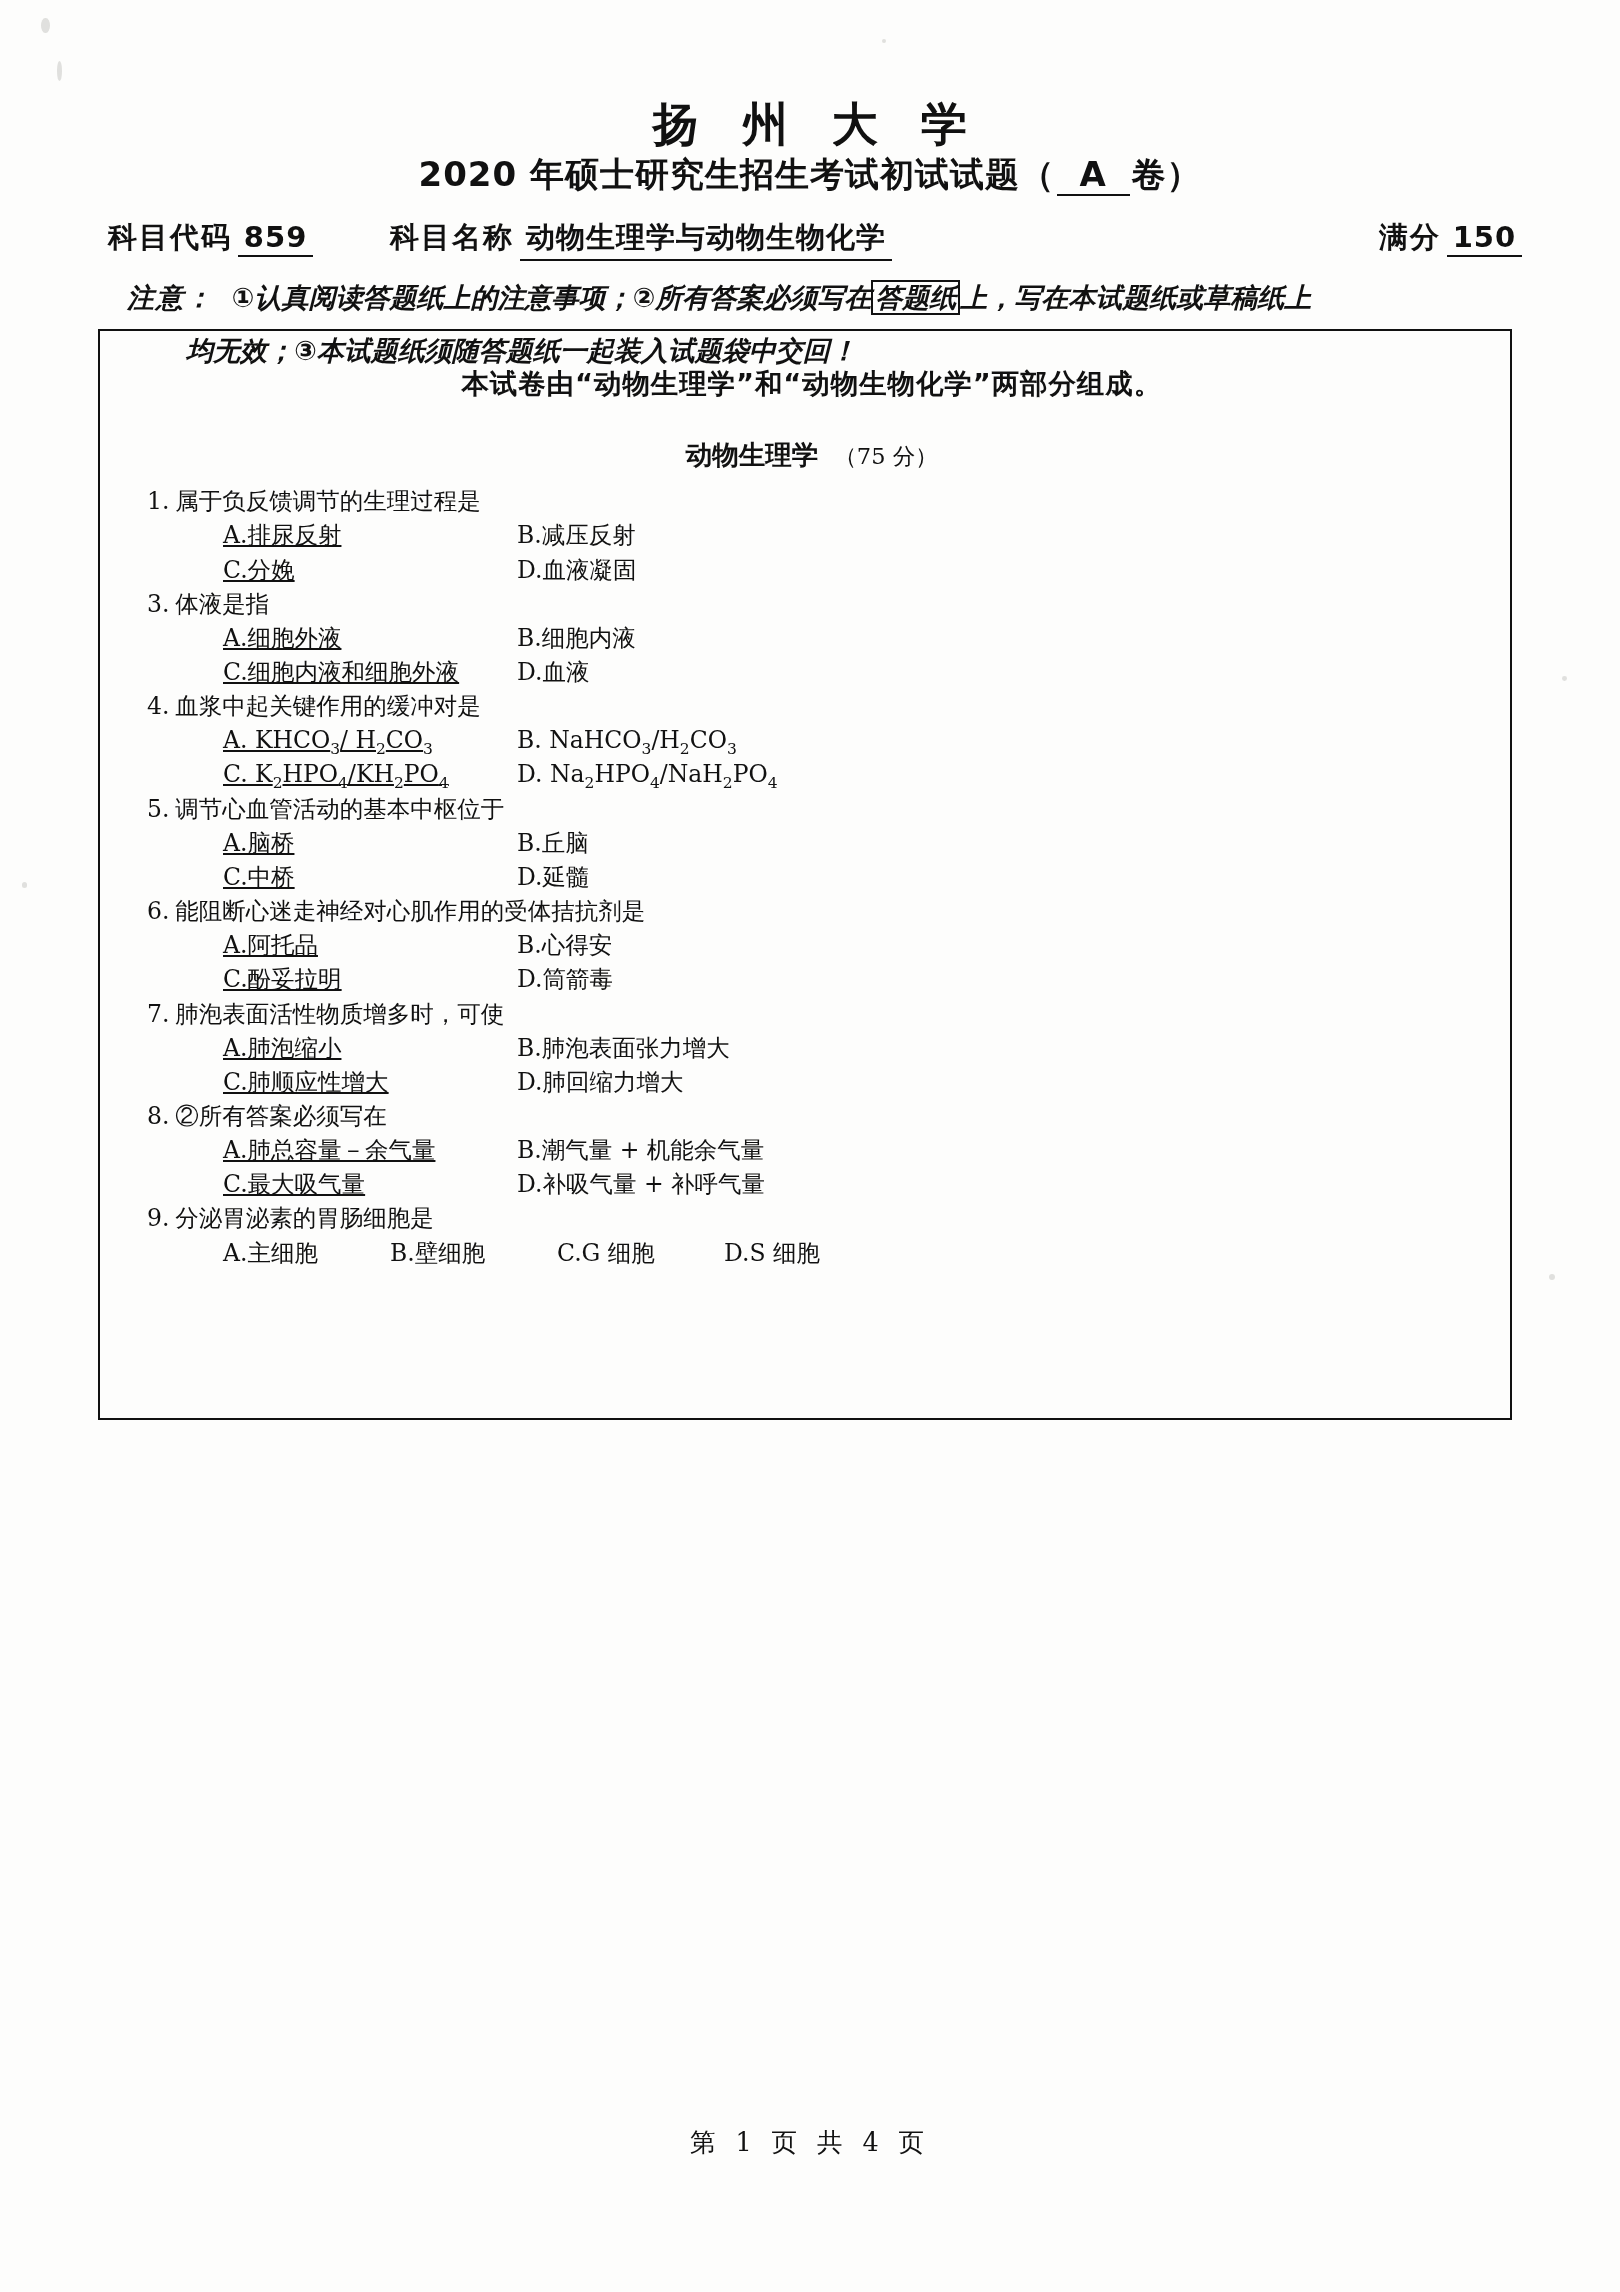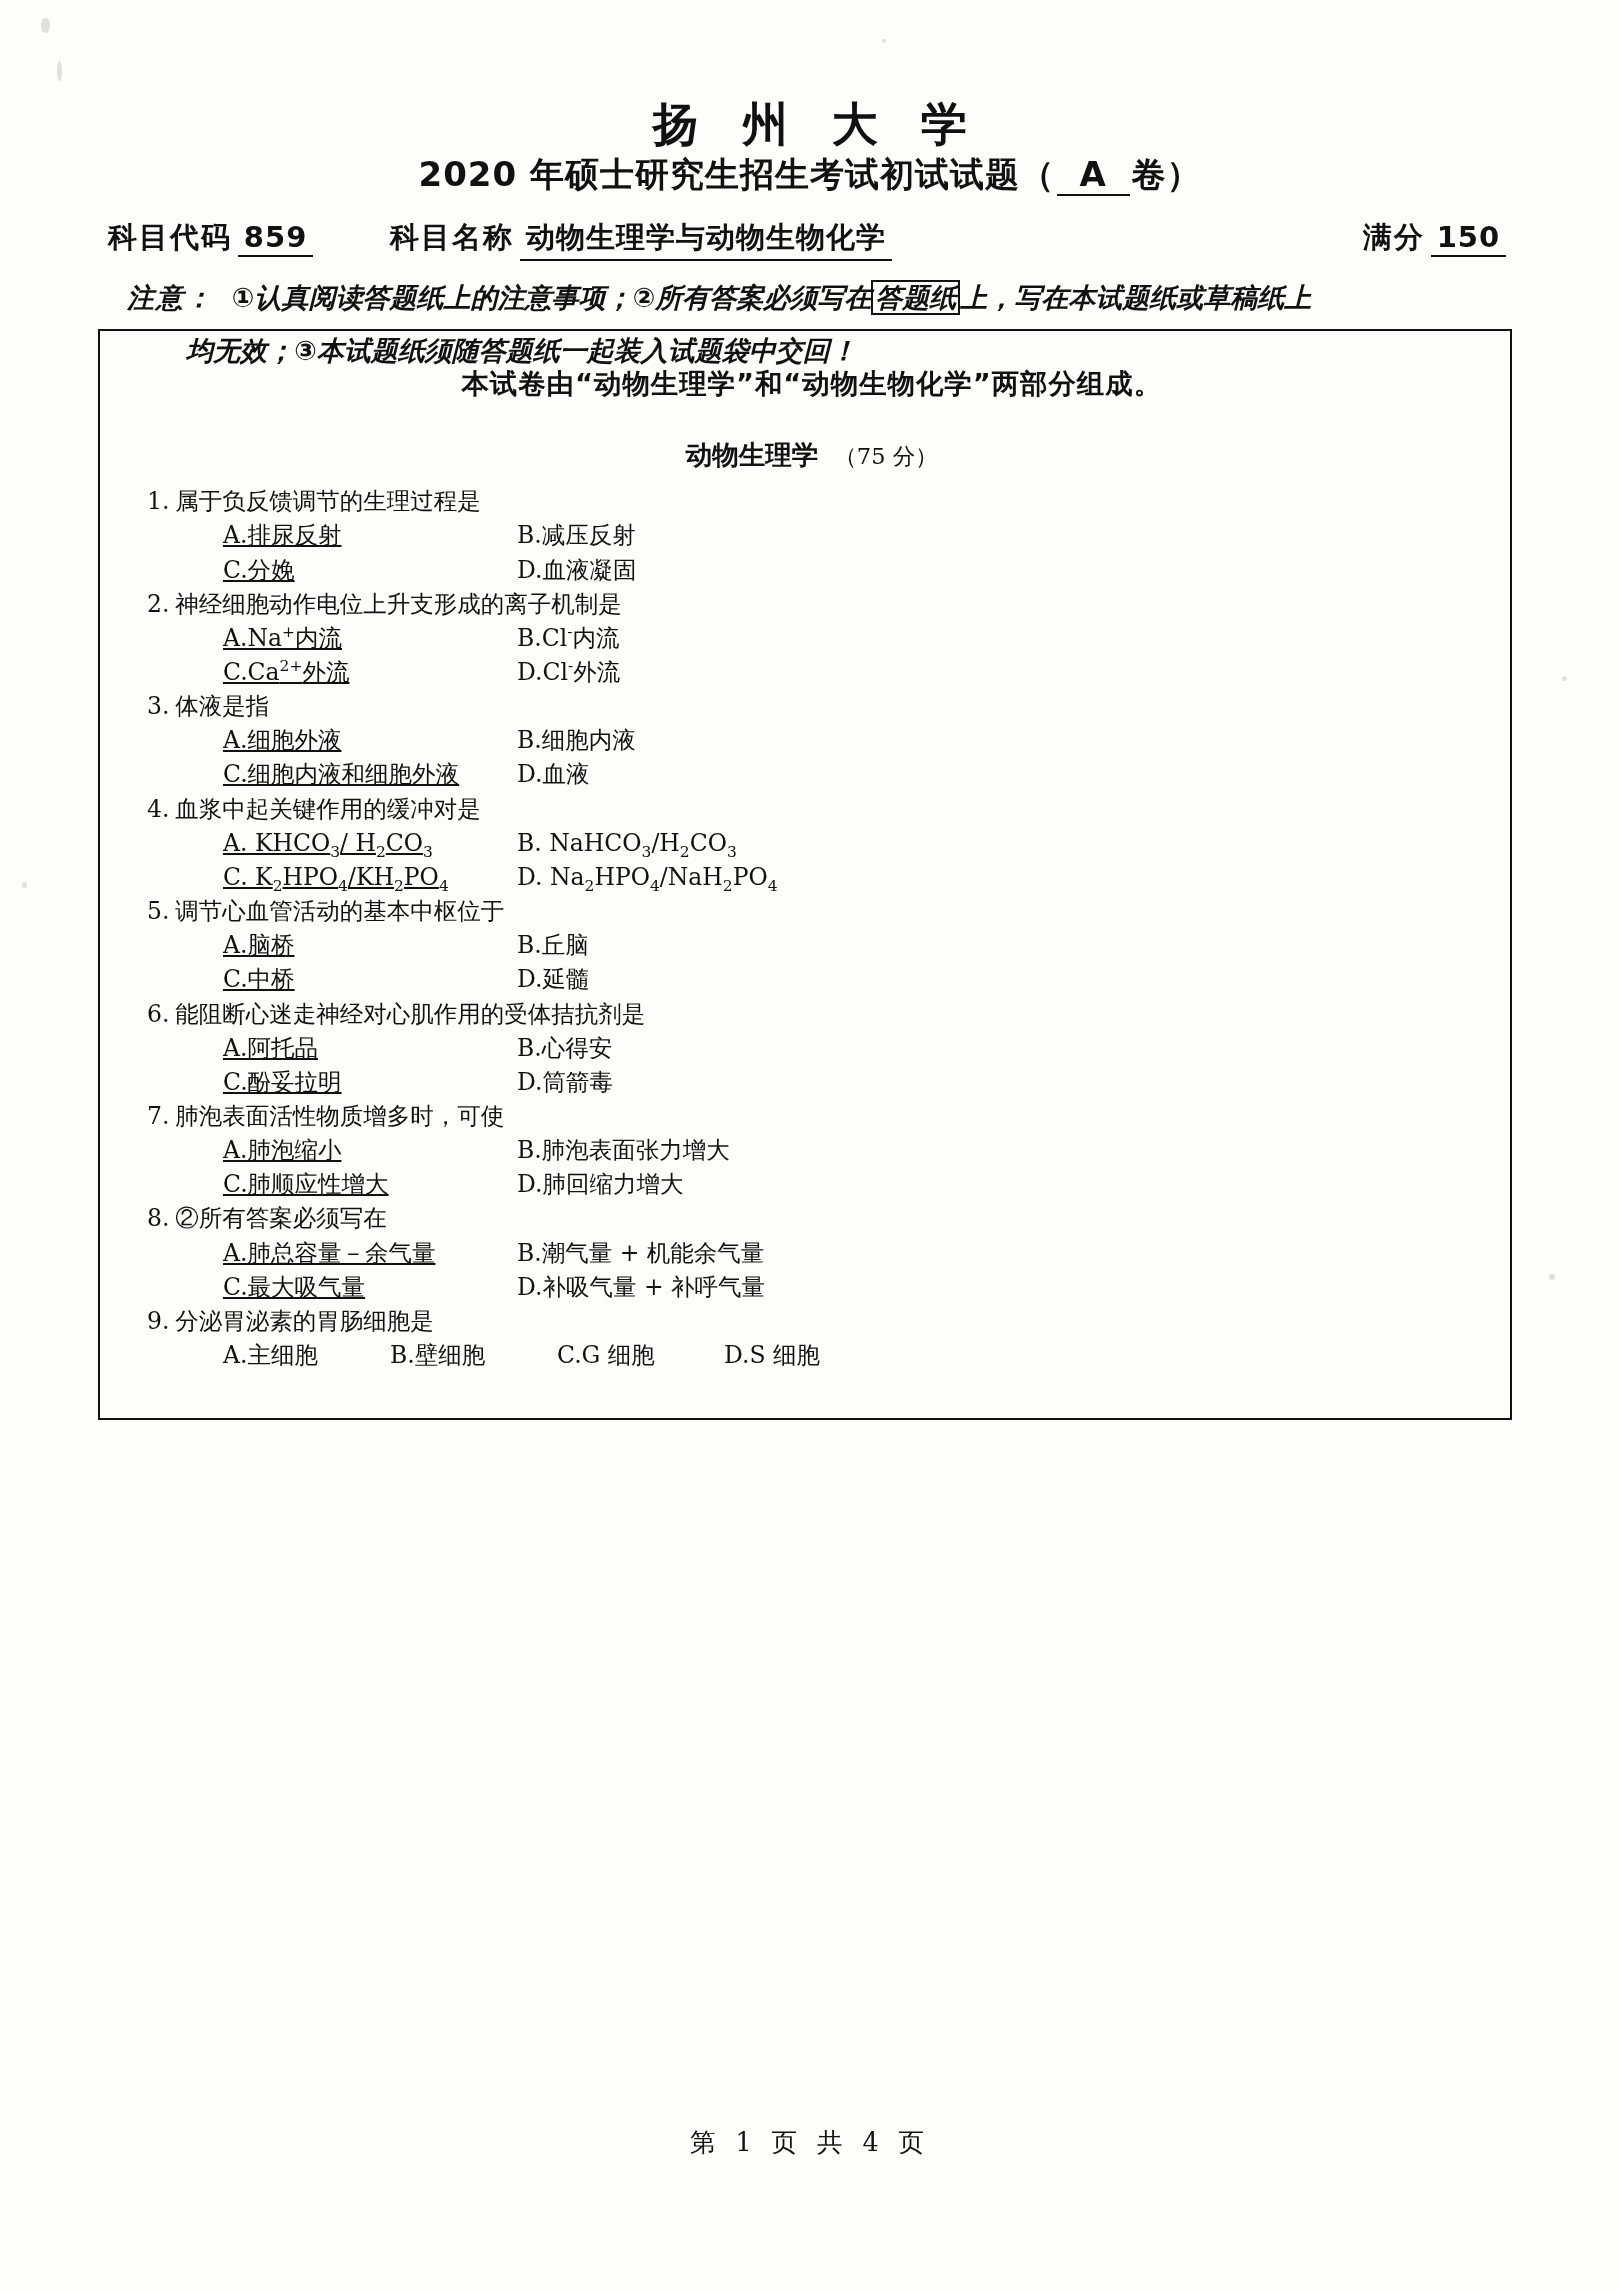--- a/index.html
+++ b/index.html
@@ -59,21 +59,21 @@
     text-align: center;
     border-bottom: 2.9px solid #111;
     padding: 0 7.8px;
     margin: 0 2px;
   }
 
   .meta-line {
     position: absolute;
     top: 218px;
     left: 108px;
-    right: 108px;
+    right: 92px;
     font-size: 29px;
     font-weight: bold;
     font-family: "DejaVu Sans", "Liberation Sans", sans-serif;
     display: flex;
     align-items: baseline;
     white-space: nowrap;
   }
   .meta-label { letter-spacing: 2px; }
   .meta-val {
     border-bottom: 2.9px solid #111;
@@ -262,31 +262,20 @@
           <div class="opt-row">
             <span class="opt col1">A.排尿反射</span>
             <span class="opt col2">B.减压反射</span>
           </div>
           <div class="opt-row">
             <span class="opt col1">C.分娩</span>
             <span class="opt col2">D.血液凝固</span>
           </div>
         </div>
         <div class="q">
-          <div class="q-stem"><span class="qn">2.</span><span>神经细胞动作电位上升支形成的离子机制是</span></div>
-          <div class="opt-row">
-            <span class="opt col1">A.Na<sup>+</sup>内流</span>
-            <span class="opt col2">B.Cl<sup>-</sup>内流</span>
-          </div>
-          <div class="opt-row">
-            <span class="opt col1">C.Ca<sup>2+</sup>外流</span>
-            <span class="opt col2">D.Cl<sup>-</sup>外流</span>
-          </div>
-        </div>
-        <div class="q">
           <div class="q-stem"><span class="qn">3.</span><span>体液是指</span></div>
           <div class="opt-row">
             <span class="opt col1">A.细胞外液</span>
             <span class="opt col2">B.细胞内液</span>
           </div>
           <div class="opt-row">
             <span class="opt col1">C.细胞内液和细胞外液</span>
             <span class="opt col2">D.血液</span>
           </div>
         </div>

